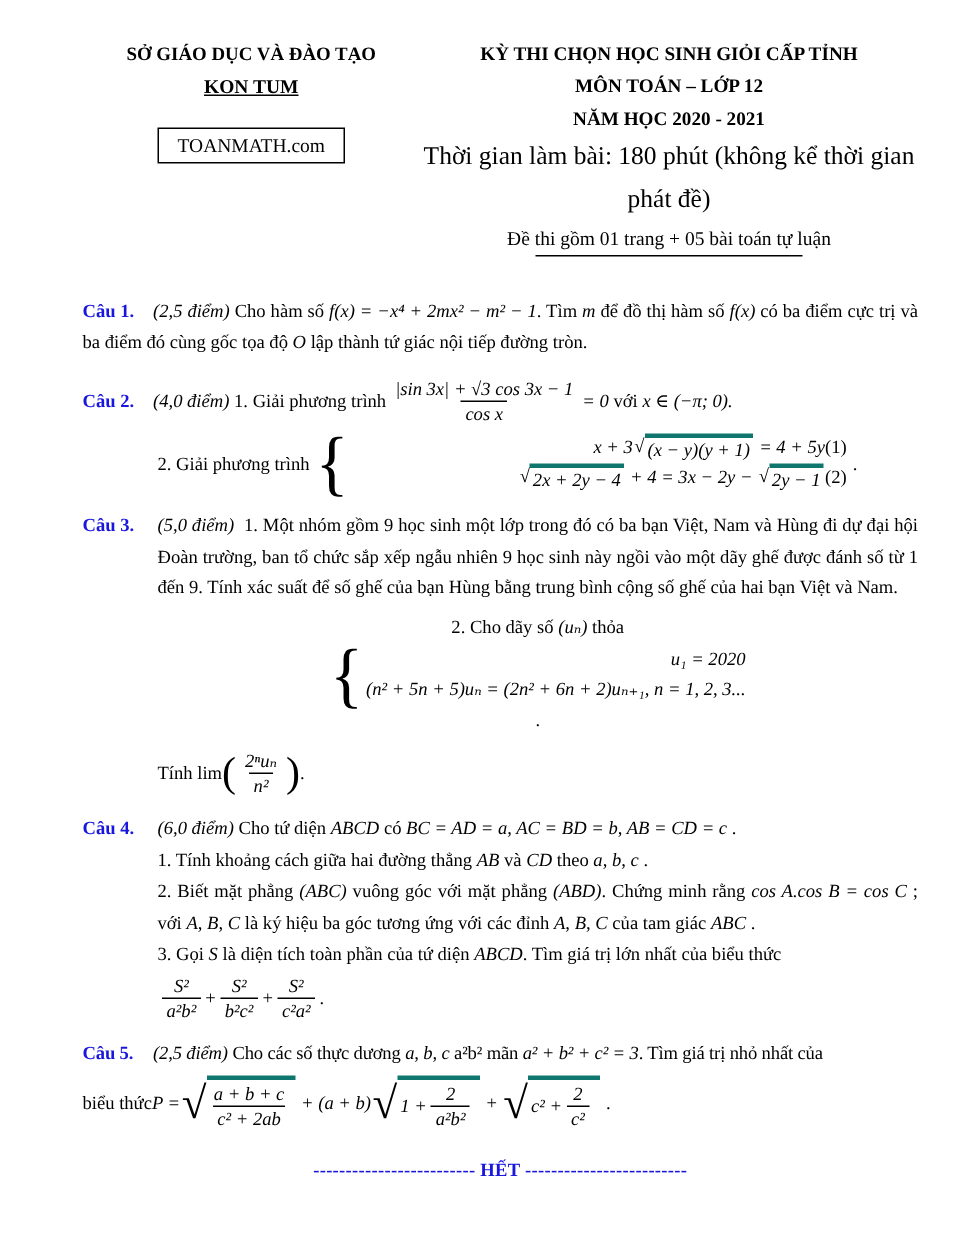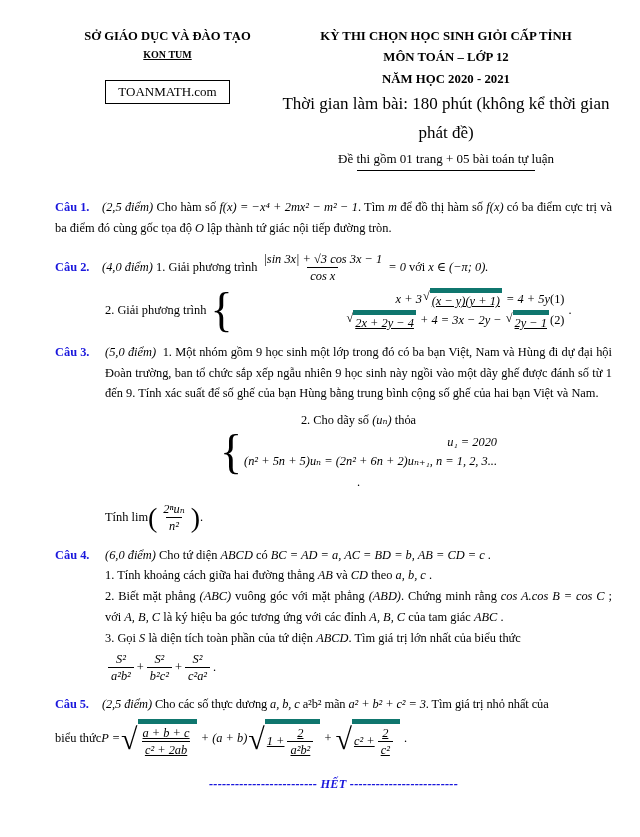--- a/index.html
+++ b/index.html
@@ -6,21 +6,21 @@
   .page{
     box-sizing:border-box;width:640px;height:732px;
     padding:26px 28px 0 55px;
     font-family:"Liberation Serif","DejaVu Serif","DejaVu Sans",serif;
     font-size:12.4px;color:#000;line-height:1.68;
   }
   
   .hdr{display:flex;}
   .hdr-left{width:225px;text-align:center;}
   .hdr-left .hl1{font-weight:bold;font-size:12.6px;}
-  .hdr-left .hl2{font-weight:bold;font-size:10px;text-decoration:underline;}
+  .hdr-left .hl2{font-weight:bold;font-size:13px;text-decoration:underline;}
   .hdr-left .box{display:inline-block;border:1.3px solid #000;padding:0px 12px;margin-top:16px;font-size:13px;}
   .hdr-right{flex:1;text-align:center;}
   .hdr-right .r1,.hdr-right .r2,.hdr-right .r3{font-weight:bold;font-size:12.8px;}
   .hdr-right .r4{font-size:17px;}
   .hdr-right .r5{font-size:13px;}
   .hr-line{width:178px;border-bottom:1.2px solid #000;margin:1px auto 0;}
   
   .qs{margin-top:26px;}
   .q{margin-bottom:10px;text-align:justify;}
   .q-label{color:#1a17dc;font-weight:bold;display:inline-block;width:47px;}
@@ -31,34 +31,34 @@
   .seg-m{font-style:italic;}
   .mrow{display:flex;align-items:center;flex-wrap:nowrap;text-align:left;}
   .mrow .sp{white-space:pre;}
   
   .frac{display:inline-flex;flex-direction:column;align-items:center;vertical-align:middle;margin:0 3px;font-style:italic;}
   .frac .num{padding:0 3px;line-height:1.3;}
   .frac .den{padding:0 3px;line-height:1.3;border-top:1px solid #000;}
   
   .sqrt{display:inline-flex;align-items:flex-start;margin:0 1px;}
   .rsign{font-style:normal;line-height:1.35;}
-  .rad{border-top:5px solid #0f766e;font-style:italic;padding:0 2px;line-height:1.35;text-decoration:underline;}
+  .rad{border-top:3px solid #0f766e;font-style:italic;padding:0 2px;line-height:1.35;}
   .sqrt.tall{align-items:center;}
   .sqrt.tall .rsign{font-size:30px;line-height:0.85;font-weight:300;}
   .sqrt.tall .rad{display:inline-flex;align-items:center;padding:1px 4px 0 2px;}
   
   .sys{display:inline-flex;align-items:center;margin:0 4px;}
   .brace{font-size:46px;line-height:0.9;font-weight:200;transform:scaleY(1.05);margin-right:2px;}
   .sys-rows{display:flex;flex-direction:column;align-items:flex-end;}
   .sys-row{display:flex;align-items:center;font-style:italic;line-height:1.55;}
   .sys-rows.w330{width:330px;}
   .eqno{margin-left:auto;font-style:normal;}
   .bigp{font-size:28px;line-height:0.8;font-weight:300;}
   
-  .het{color:#1a17dc;font-weight:bold;text-align:center;margin-top:16px;letter-spacing:0.2px;font-style:italic;}
+  .het{color:#1a17dc;font-weight:bold;text-align:center;margin-top:16px;letter-spacing:0.2px;}
   .tight{letter-spacing:-0.1px;}
 </style>
 </head>
 <body>
 
 <div class="page">
 
   <div class="hdr">
     <div class="hdr-left">
       <div class="hl1">SỞ GIÁO DỤC VÀ ĐÀO TẠO</div>

